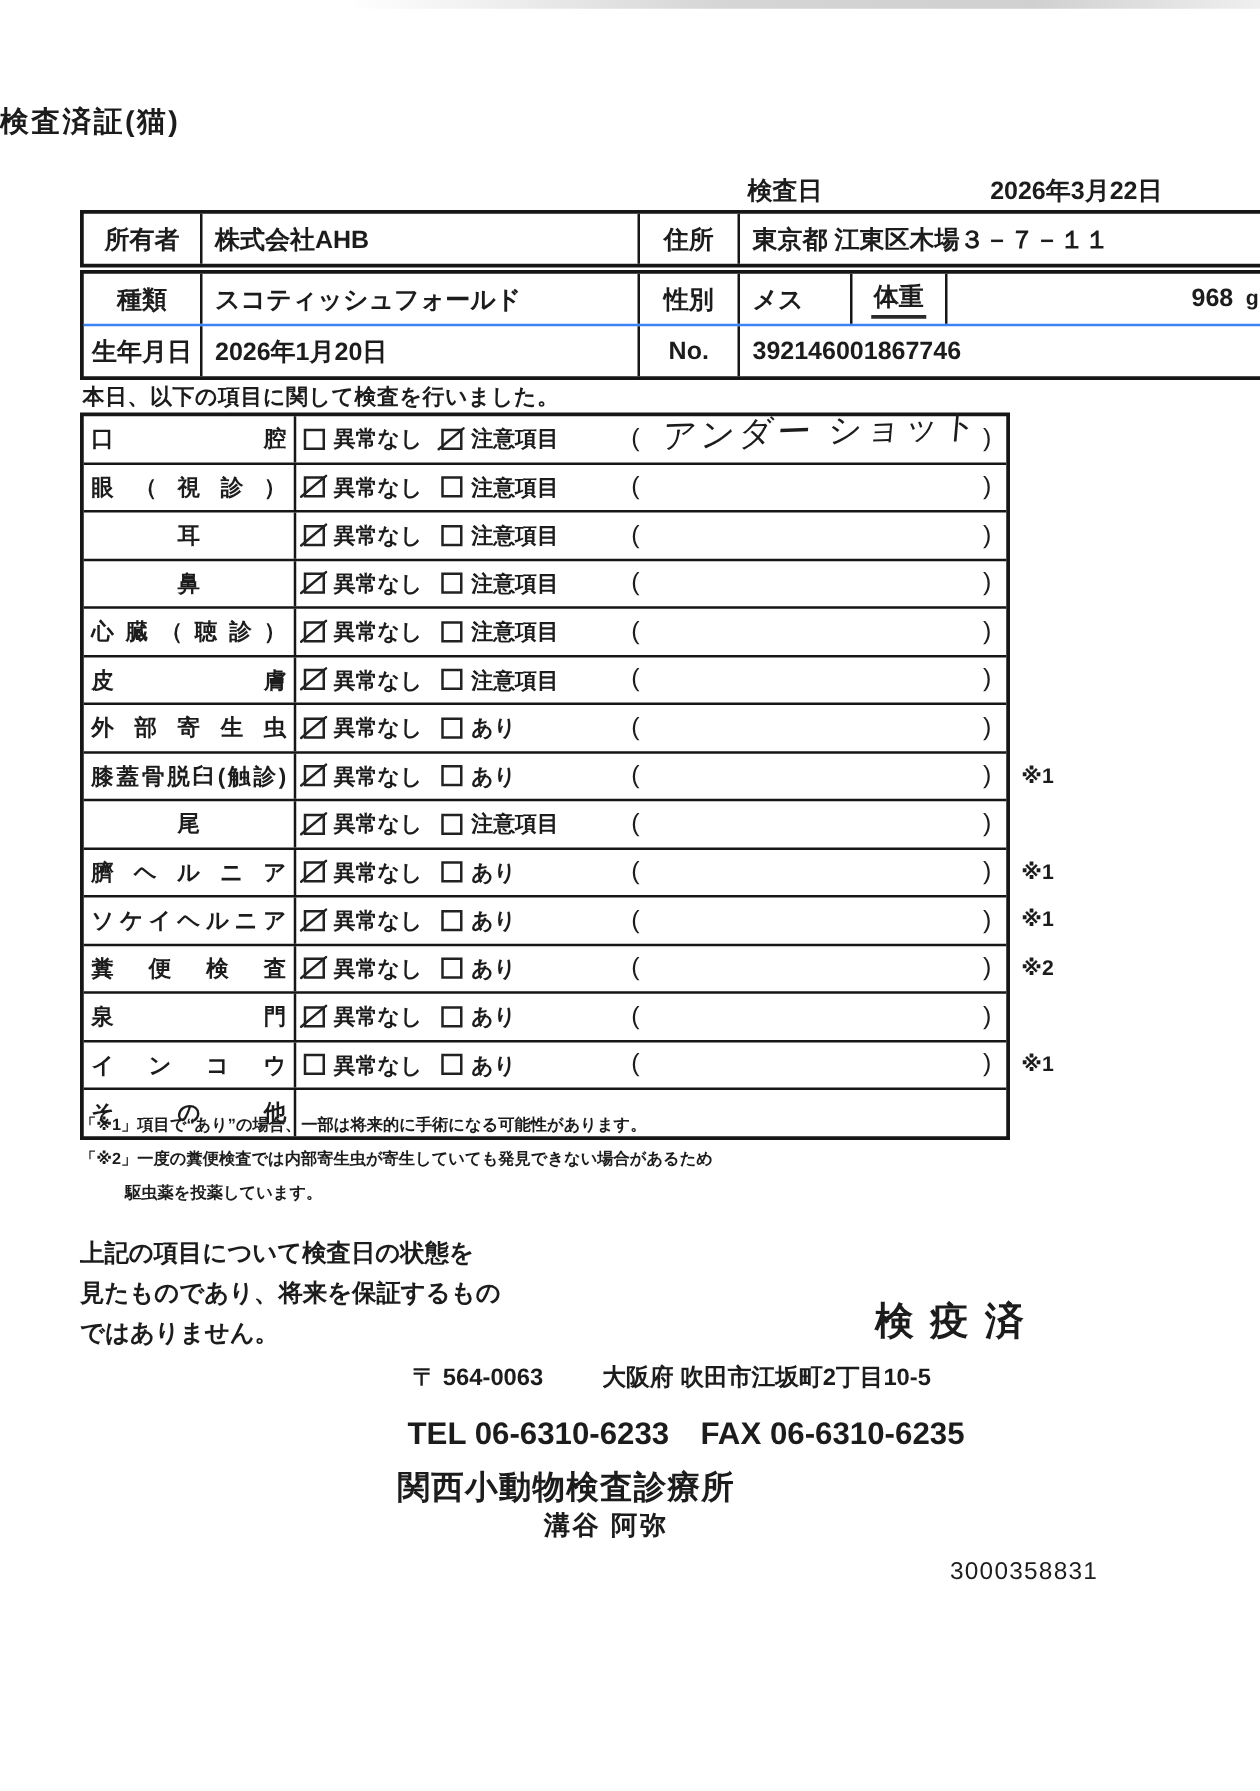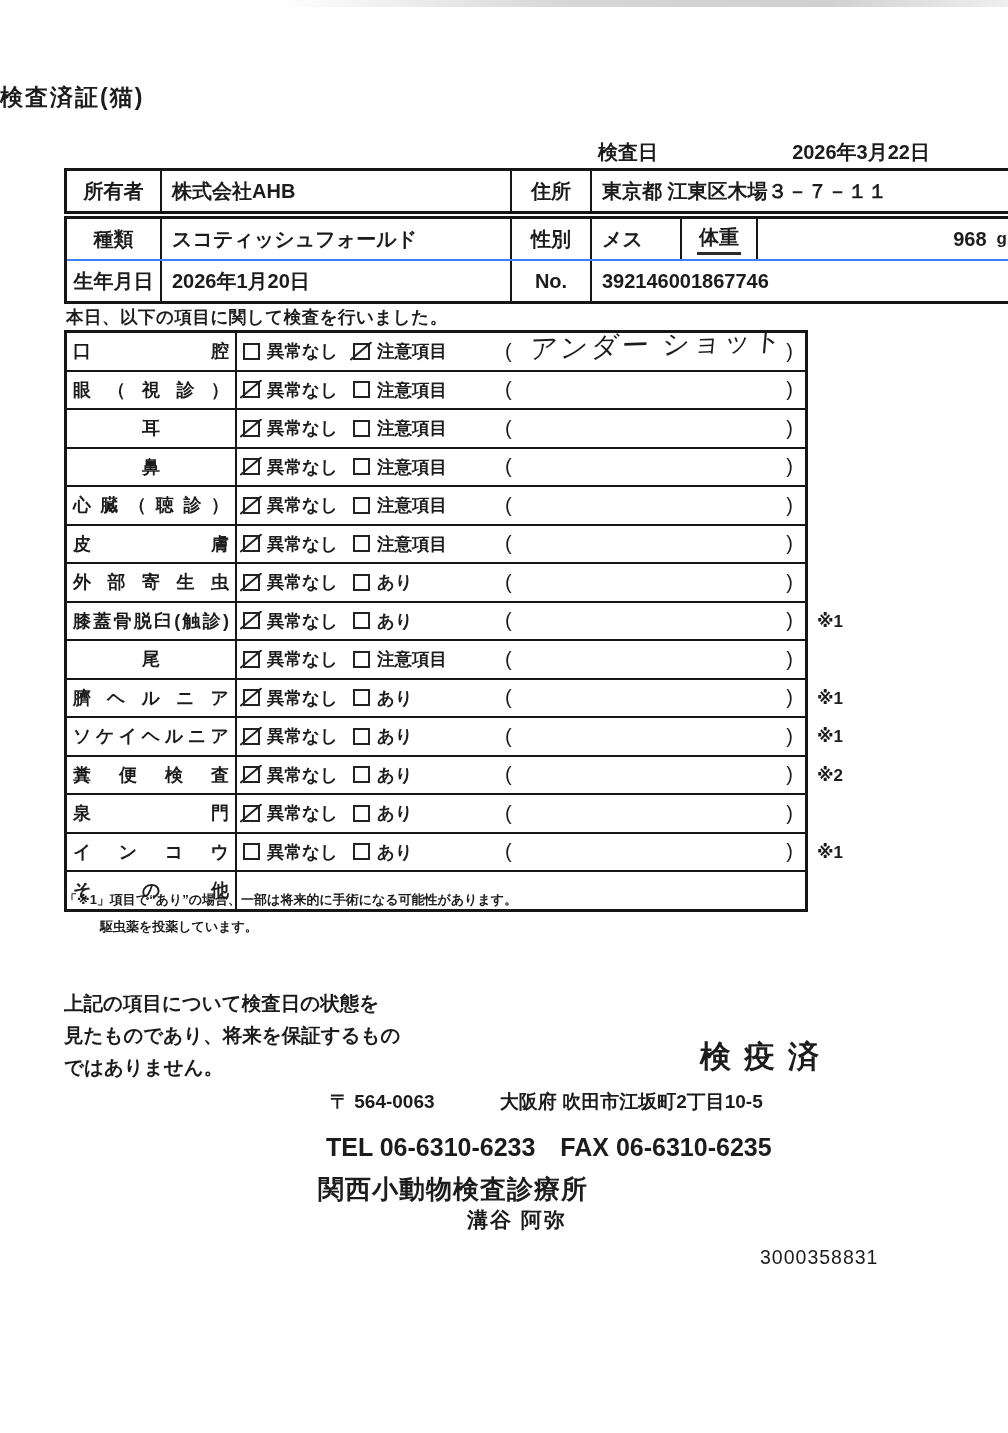--- a/index.html
+++ b/index.html
@@ -67,25 +67,25 @@
     font-size:17px;font-weight:600;white-space:nowrap;}
 
   .footnotes{position:absolute;top:886px;left:64px;font-size:13px;font-weight:600;line-height:27px;}
   .fn-indent{padding-left:36px;}
 
   .disclaimer{position:absolute;top:987px;left:64px;font-size:19.5px;font-weight:bold;line-height:32px;}
 
   .stamp{position:absolute;top:1036px;left:700px;font-size:31px;font-weight:600;letter-spacing:13px;}
 
   .office-postal{position:absolute;top:1089px;left:330px;font-size:19px;font-weight:600;}
-  .office-postal .part2{margin-left:60px;}
+  .office-postal .part2{margin-left:42px;}
   .office-tel{position:absolute;top:1133px;left:326px;font-size:25px;font-weight:600;}
   .office-tel .part2{margin-left:18px;}
   .clinic{position:absolute;top:1172px;left:318px;font-size:26px;font-weight:bold;letter-spacing:1px;}
-  .signer{position:absolute;top:1206px;left:467px;font-size:21px;font-weight:600;letter-spacing:2px;}
+  .signer{position:absolute;top:1206px;left:435px;font-size:21px;font-weight:600;letter-spacing:2px;}
   .serial{position:absolute;top:1246px;left:760px;font-size:19.5px;font-weight:400;letter-spacing:1px;}
 </style>
 </head>
 <body>
 
 <div class="scan-streak"></div>
 <div class="scan-dot"></div>
 
 <div class="title">検査済証(猫)</div>
 
@@ -440,20 +440,21 @@
     <div class="exam-label">
       <span class="exam-label-text">その他</span>
     </div>
     <div class="exam-content"></div>
 
   </div>
 </div>
 
 <div class="footnotes">
   <div>「※1」項目で“あり”の場合、一部は将来的に手術になる可能性があります。</div>
+  <div>「※2」一度の糞便検査では内部寄生虫が寄生していても発見できない場合があるため</div>
   <div class="fn-indent">駆虫薬を投薬しています。</div>
 </div>
 
 <div class="disclaimer">
   <div>上記の項目について検査日の状態を</div>
   <div>見たものであり、将来を保証するもの</div>
   <div>ではありません。</div>
 </div>
 
 <div class="stamp">検疫済</div>

